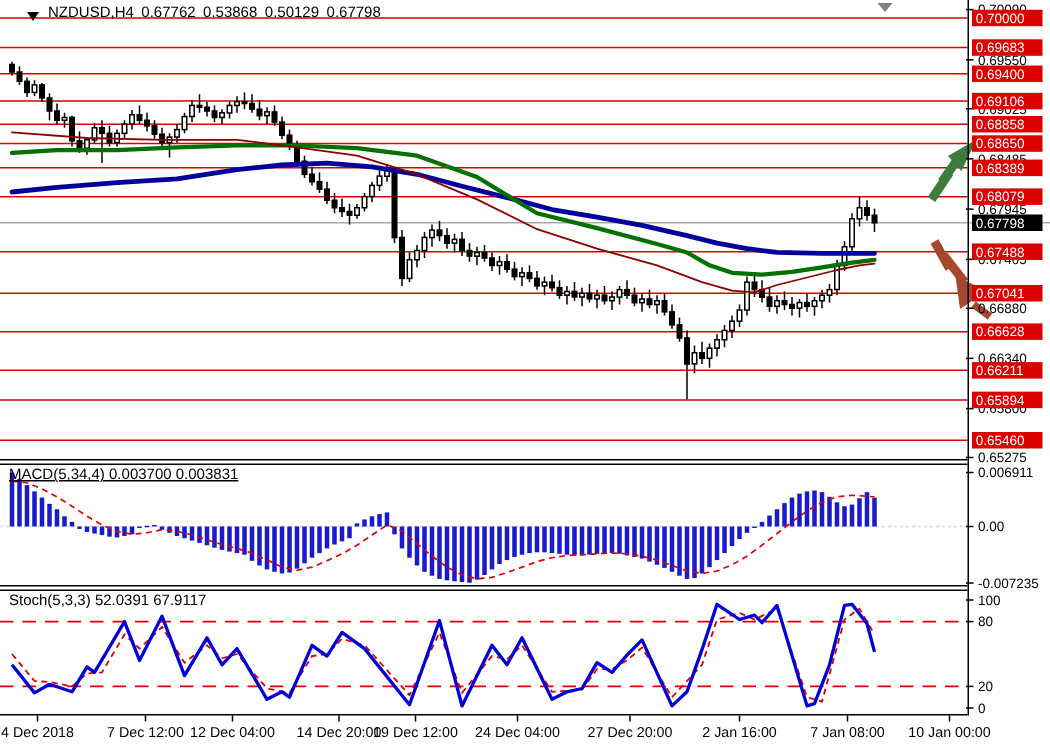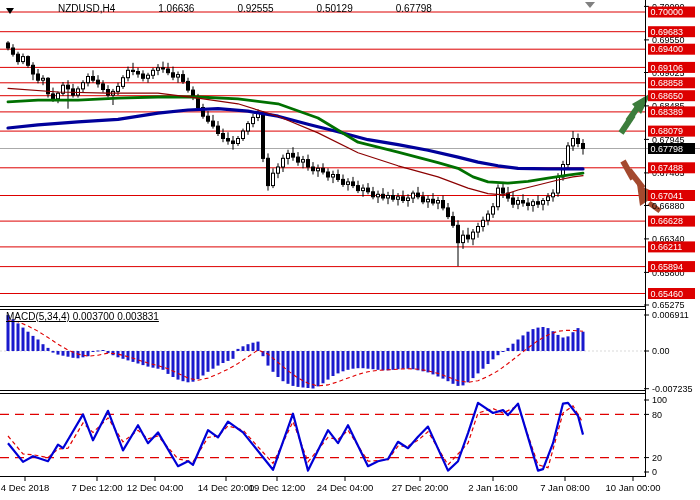--- a/index.html
+++ b/index.html
@@ -1,20 +1,20 @@
 <!DOCTYPE html>
 <html><head>
 <meta charset="utf-8">
 <style>
   html,body{margin:0;padding:0;background:#fff;}
   #screen{position:relative;width:700px;height:500px;background:#ffffff;
           font-family:"Liberation Sans",sans-serif;overflow:hidden;}
   #chart-svg{position:absolute;left:0;top:0;}
   .overlay{position:absolute;color:#000;font-size:10px;white-space:nowrap;}
-  #title-bar{left:6px;top:3px;display:flex;align-items:flex-end;gap:38px;}
+  #title-bar{left:18px;top:3px;display:flex;align-items:flex-end;}
   #title-bar span{margin-right:5px;}
   #symbol-dd{width:0;height:0;border-left:4px solid transparent;border-right:4px solid transparent;
              border-top:6px solid #000;margin-right:6px;margin-top:1px;}
   #macd-label{left:6px;top:311px;text-decoration:underline;}
   #stoch-label{left:6px;top:395px;}
 </style>
 </head>
 <body>
 
 <div id="screen">
@@ -509,20 +509,21 @@
         <line x1="565" y1="477" x2="565" y2="481" stroke="#000" stroke-width="1"></line>
         <text x="565" y="491" fill="#000" font-size="9.5" text-anchor="middle" font-family="&quot;Liberation Sans&quot;,sans-serif">7 Jan 08:00</text>
         <line x1="633" y1="477" x2="633" y2="481" stroke="#000" stroke-width="1"></line>
         <text x="633" y="491" fill="#000" font-size="9.5" text-anchor="middle" font-family="&quot;Liberation Sans&quot;,sans-serif">10 Jan 00:00</text>
       </g>
     </svg>
 
   <div id="title-bar" class="overlay">
     <div id="symbol-dd"></div>
     <span>NZDUSD,H4</span>
-    <span>1.06636</span>
-    <span>0.92555</span>
+    <span>0.67762</span>
+    <span>0.53868</span>
     <span>0.50129</span>
     <span>0.67798</span>
   </div>
 
   <div id="macd-label" class="overlay">MACD(5,34,4) 0.003700 0.003831</div>
+  <div id="stoch-label" class="overlay">Stoch(5,3,3) 52.0391 67.9117</div>
 </div>
 
 </body></html>

